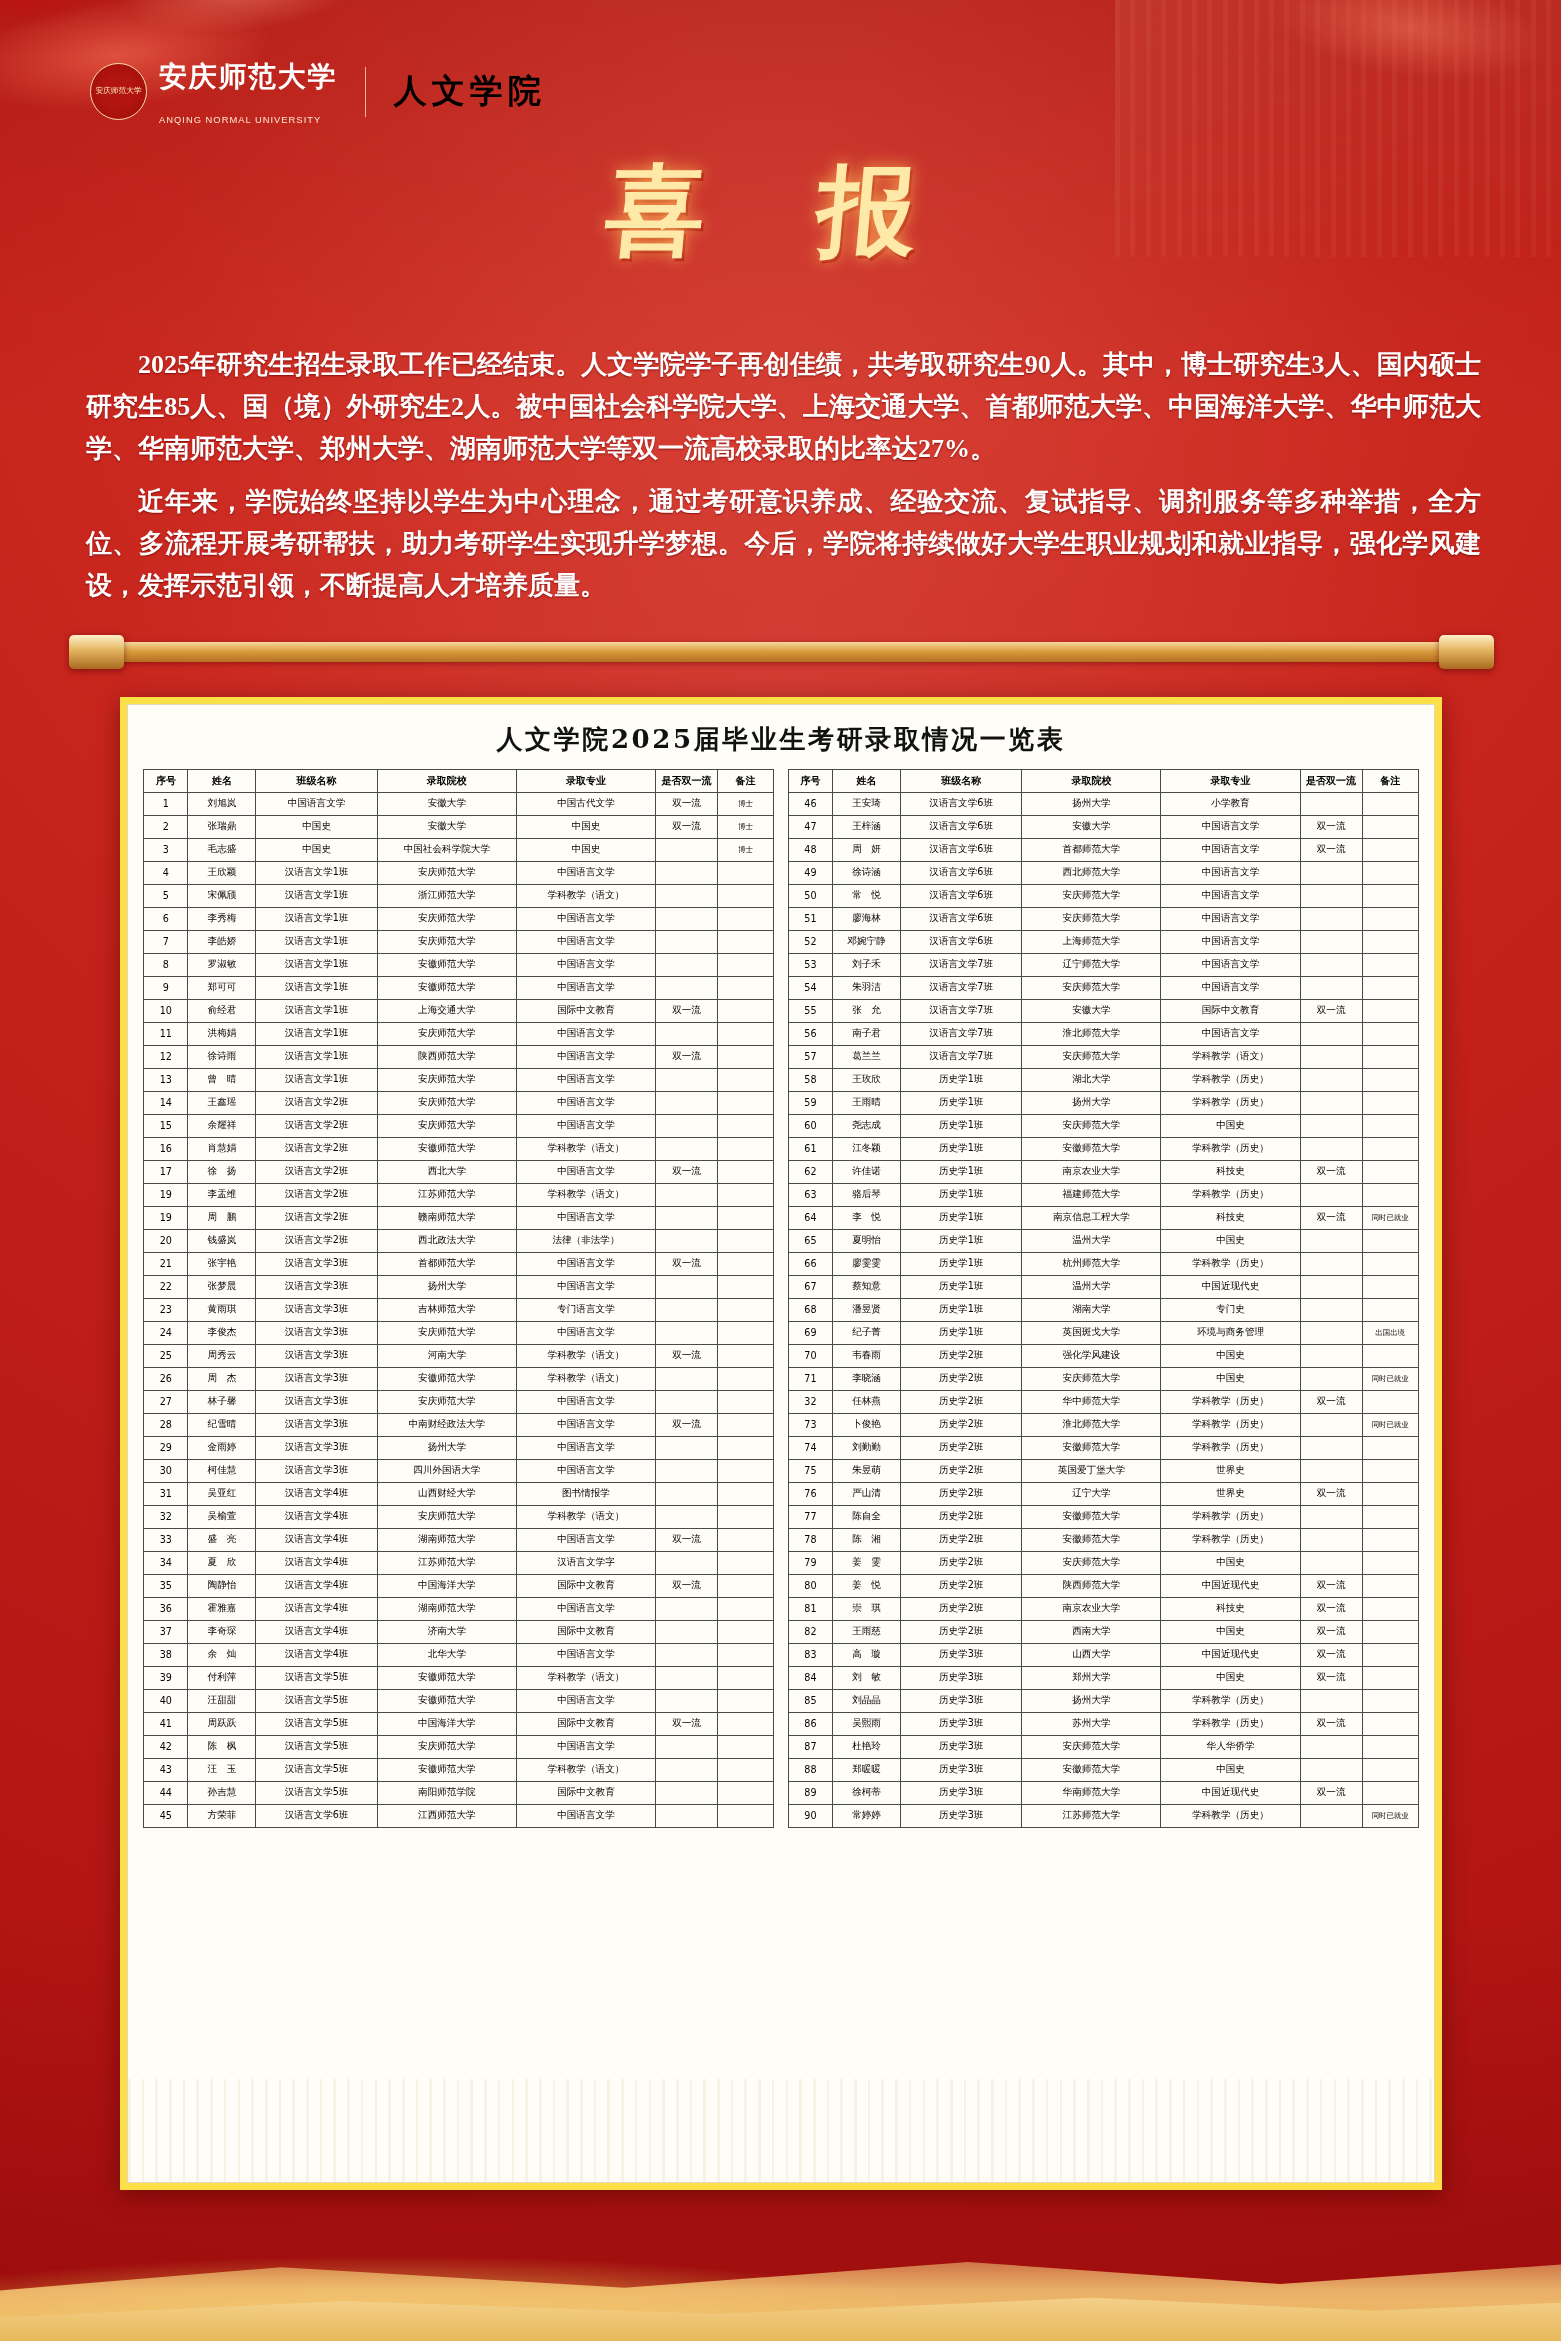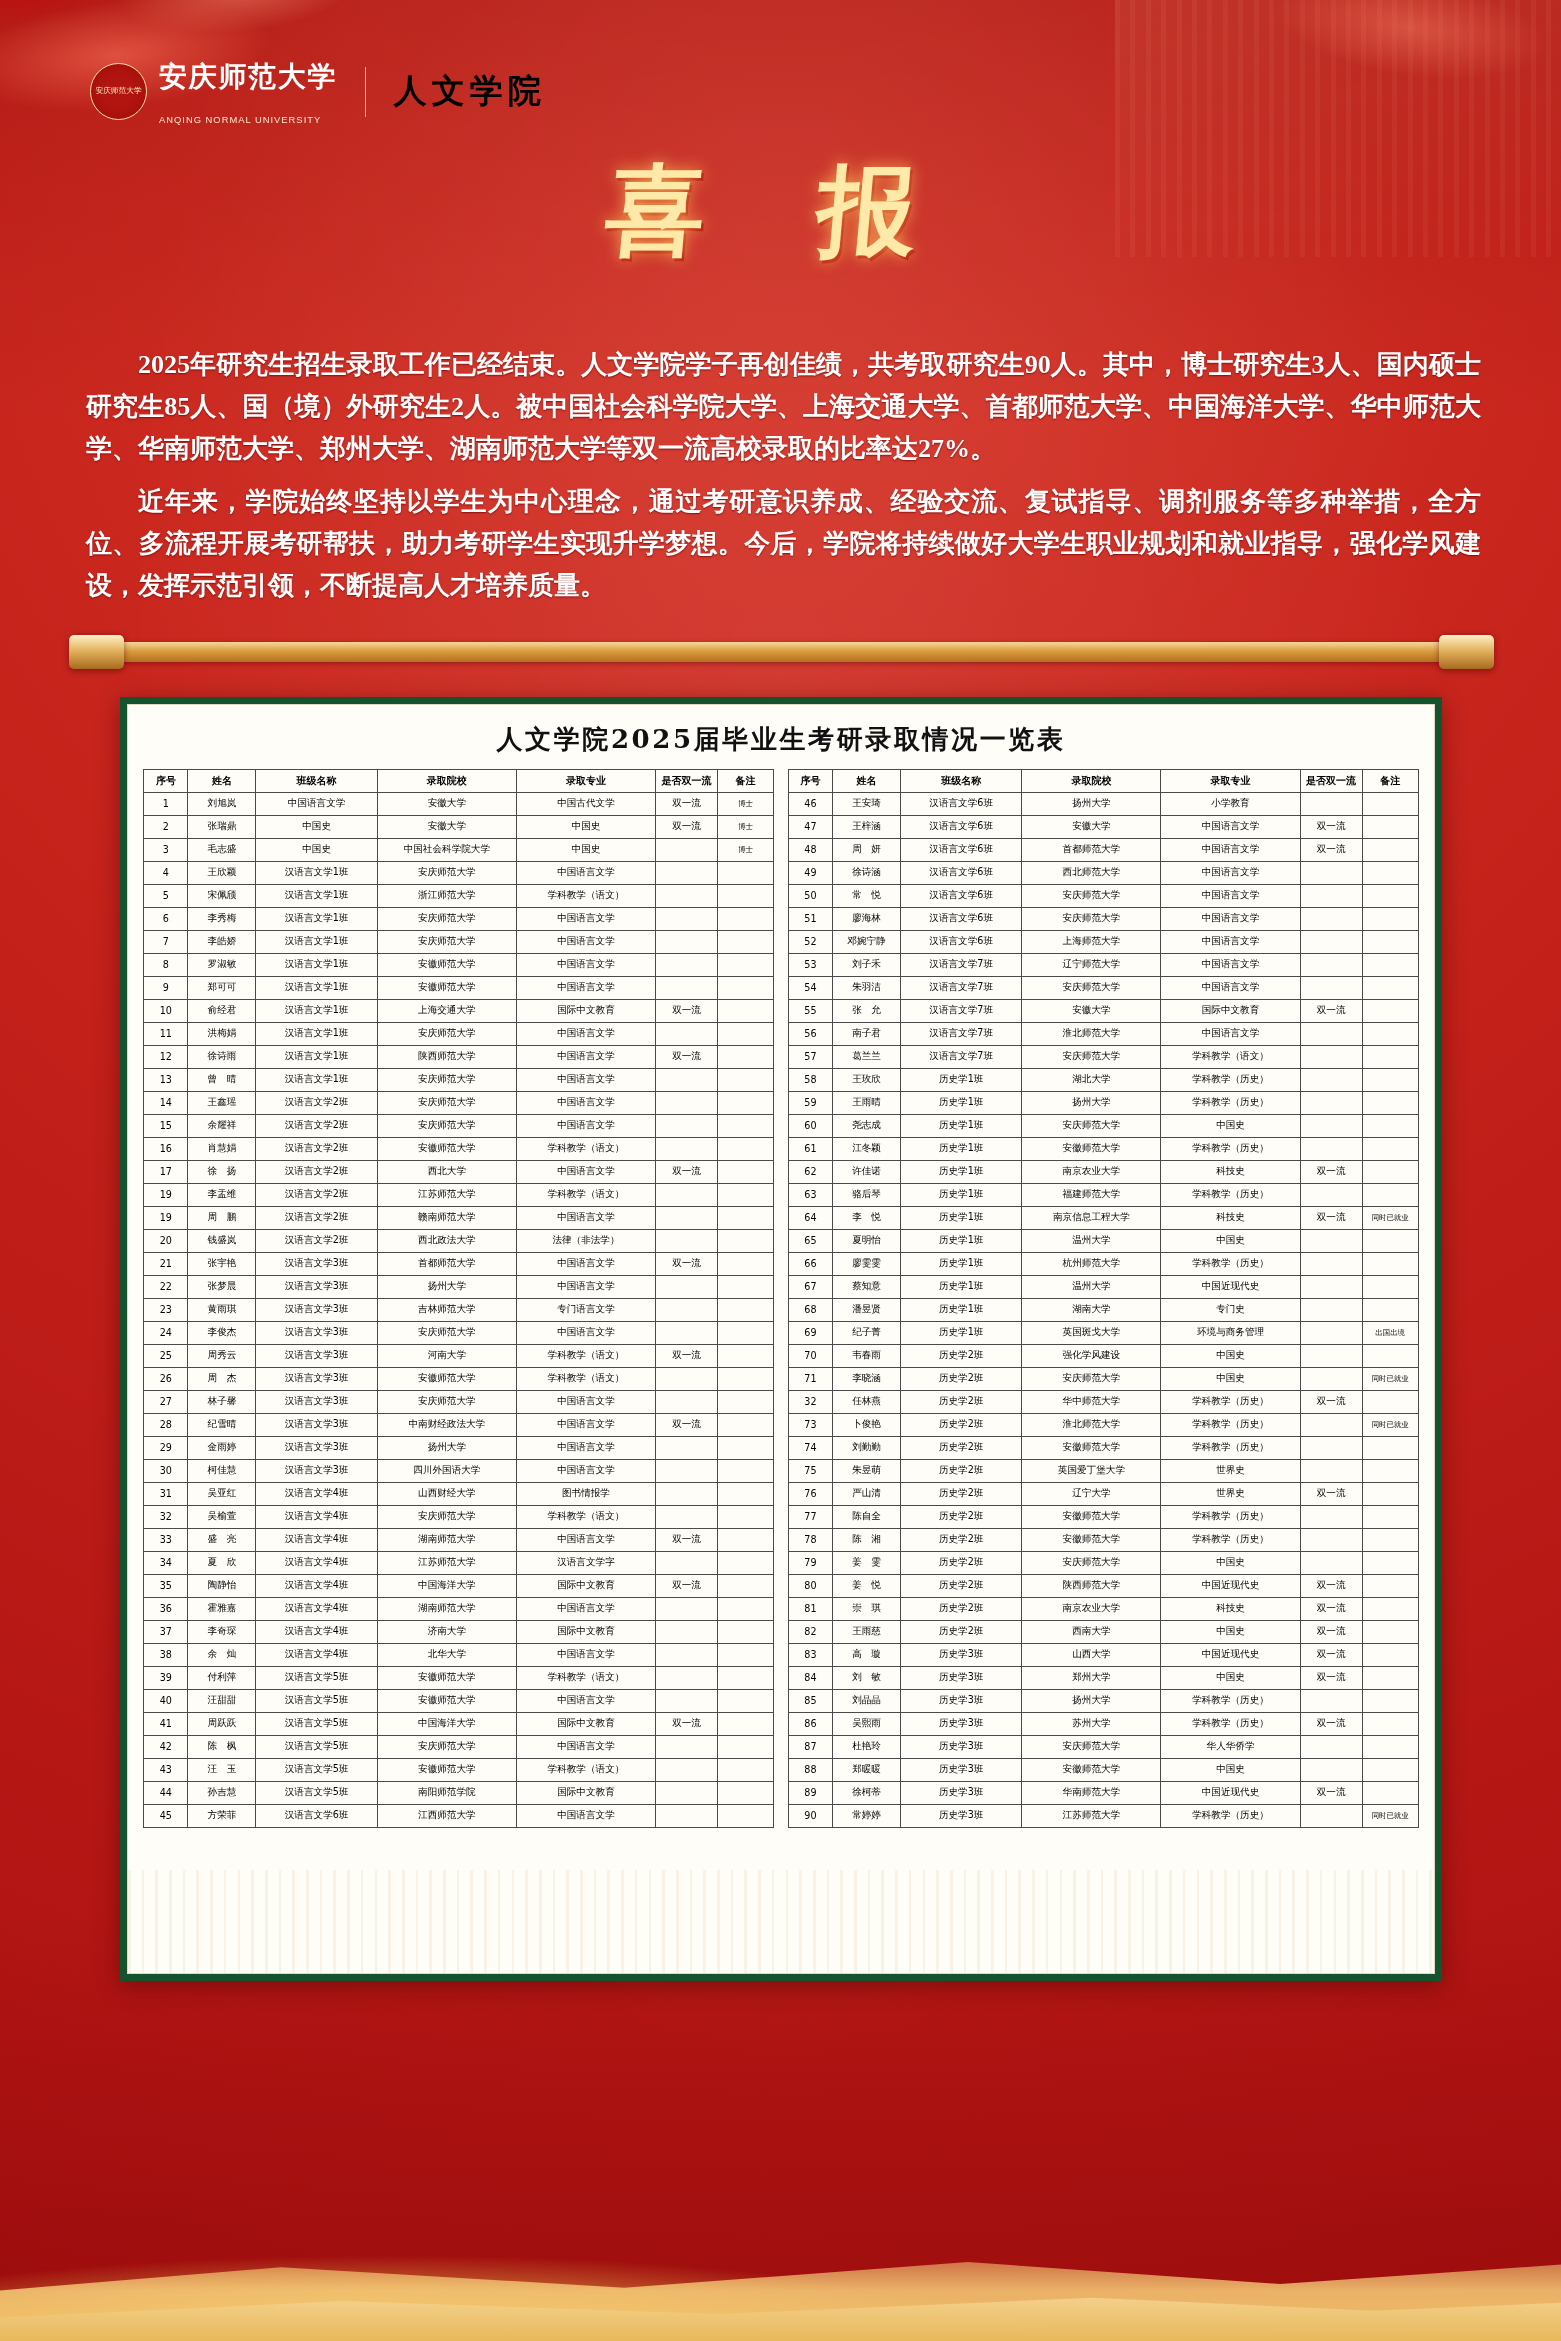--- a/index.html
+++ b/index.html
@@ -115,22 +115,22 @@
   }
   .scroll-cap{
     position:absolute;top:0;width:55px;height:34px;border-radius:5.1px;
     background:linear-gradient(180deg,#fff0c8 0%,#e3b45f 45%,#a96a1f 100%);
     box-shadow:0 1.7px 6px rgba(70,0,0,.5);
   }
   .scroll-cap.left{left:0;}
   .scroll-cap.right{right:0;}
   
   .panel{
-    position:absolute;left:120px;top:697px;width:1322px;height:1284px;
-    background:#14532d;
+    position:absolute;left:120px;top:697px;width:1322px;height:1493px;
+    background:#fde047;
     box-shadow:0 5.1px 22px rgba(60,0,0,.45);
   }
   .panel-inner{
     position:absolute;inset:6.9px;
     border:0.9px solid #e4d8c3;background:#fffdf8;
     padding:12px 15.4px 8.6px 15.4px;
     box-sizing:border-box;
   }
   .tbl-title{
     text-align:center;

